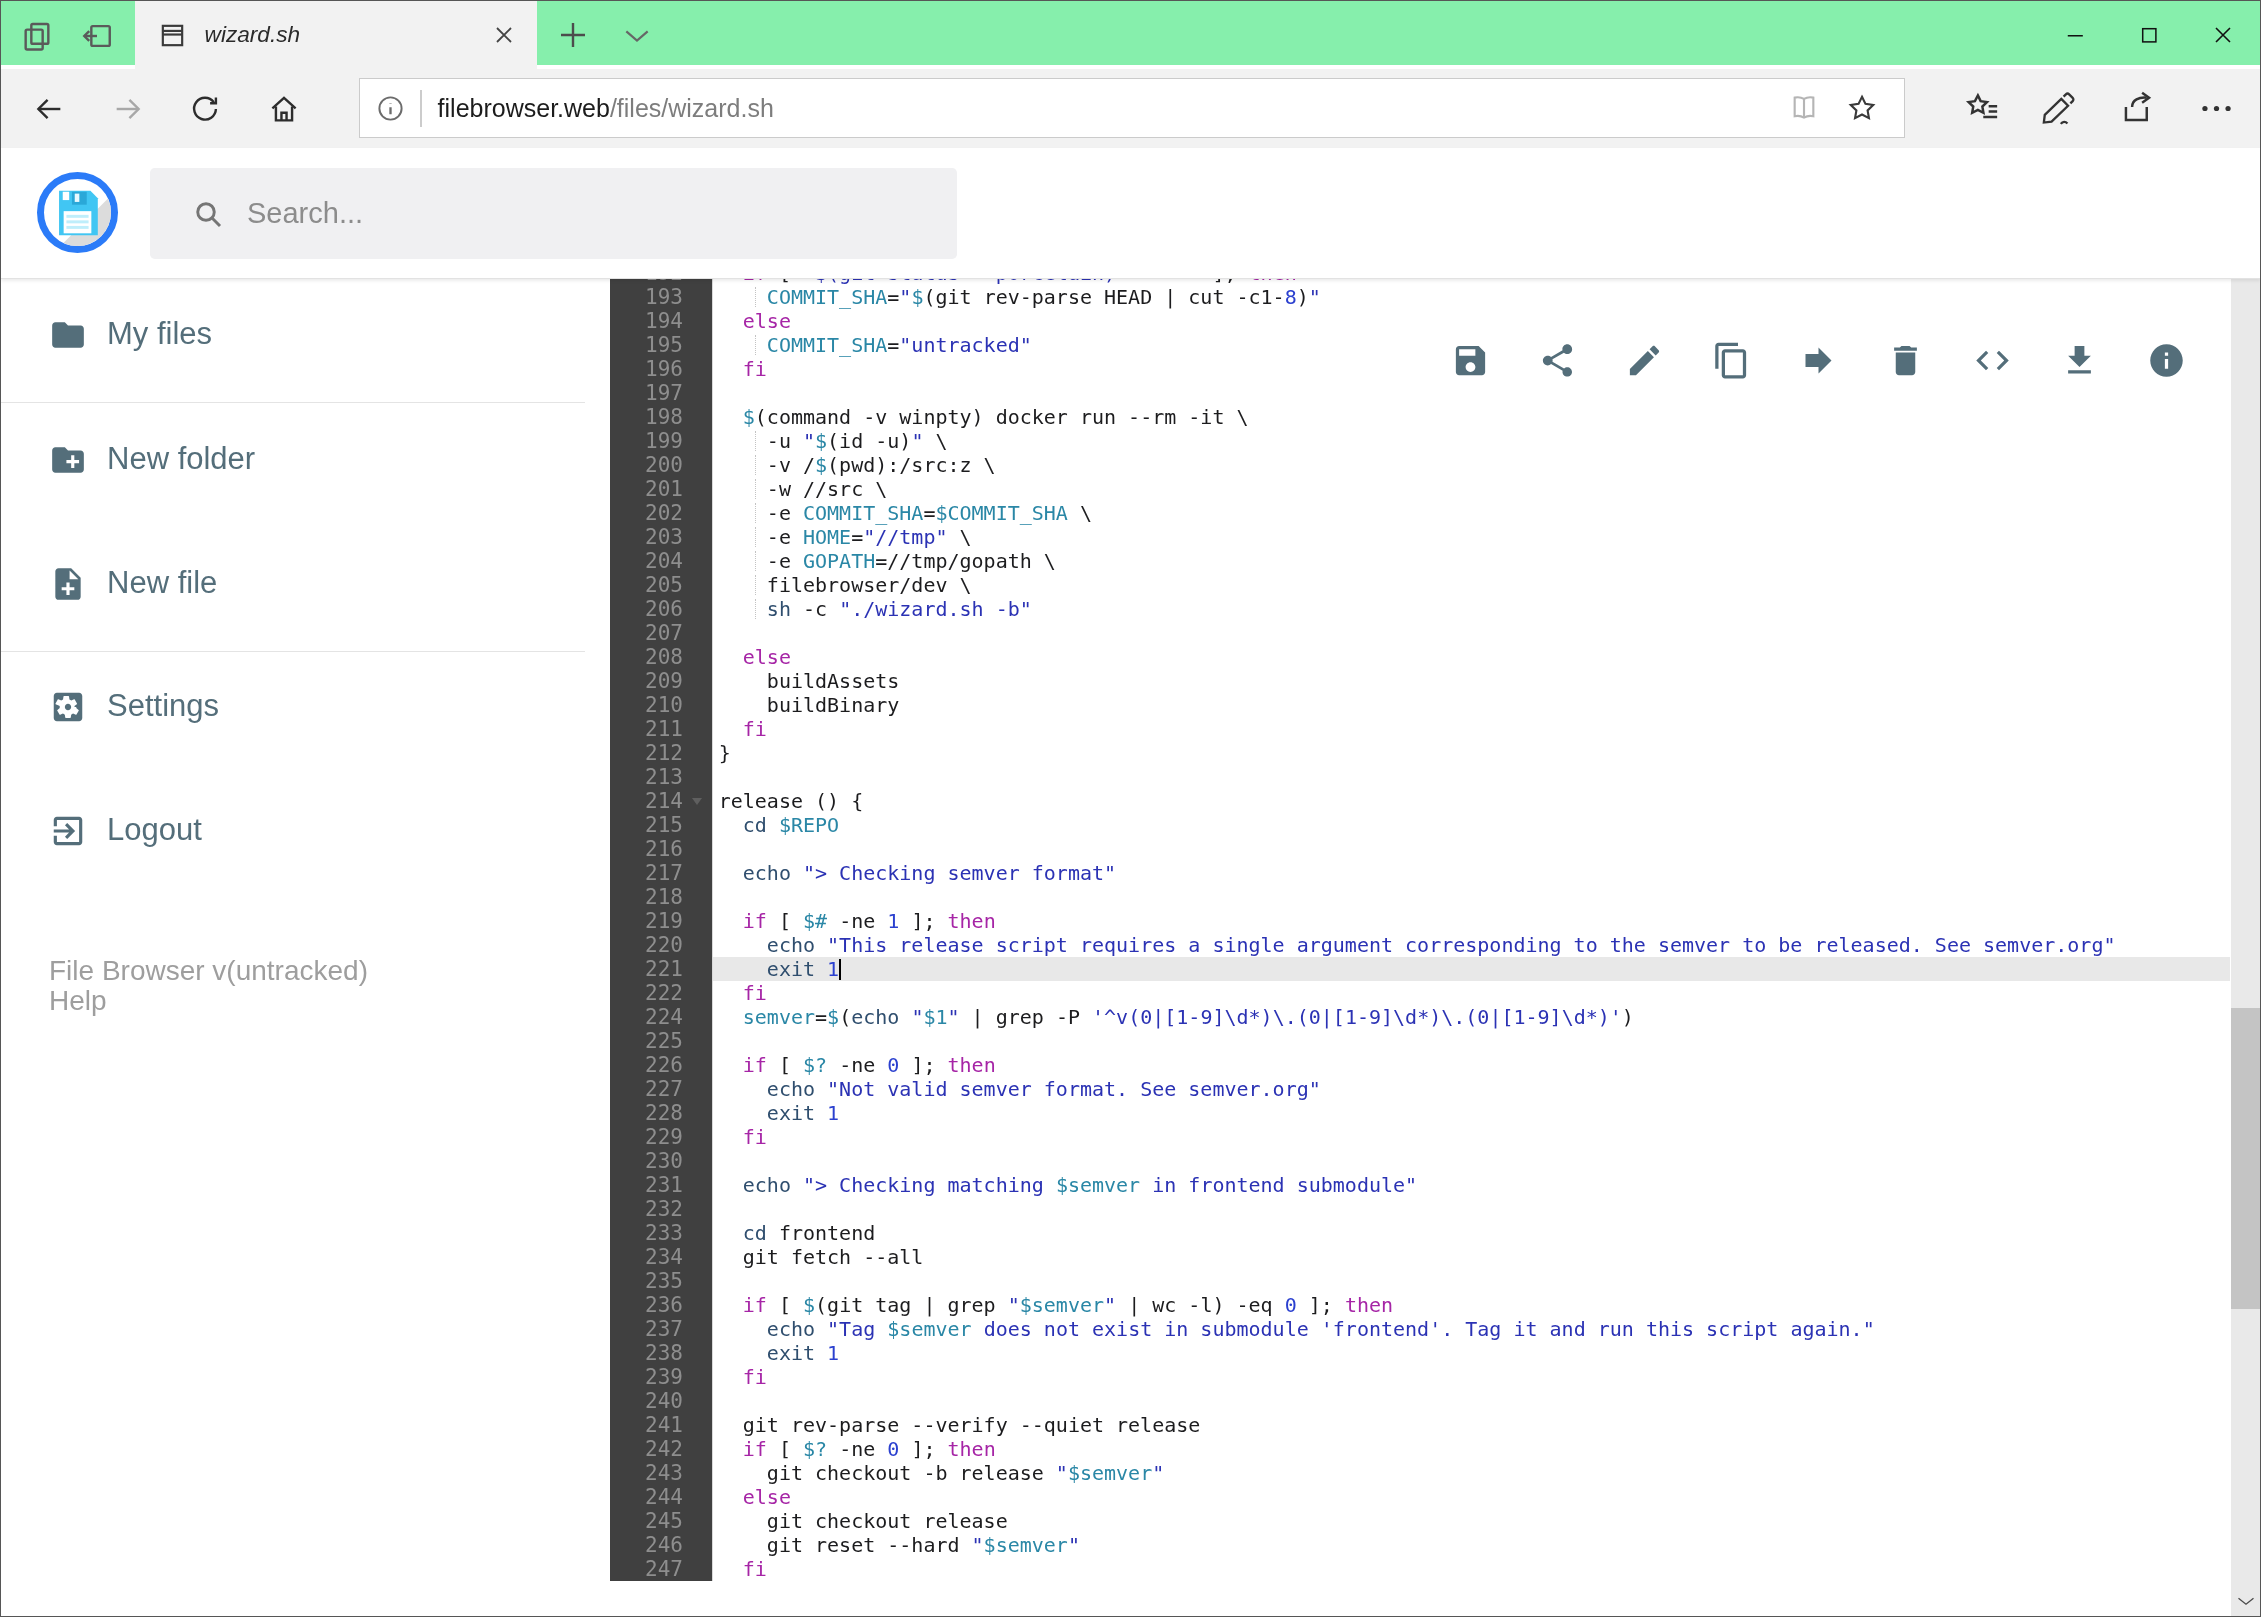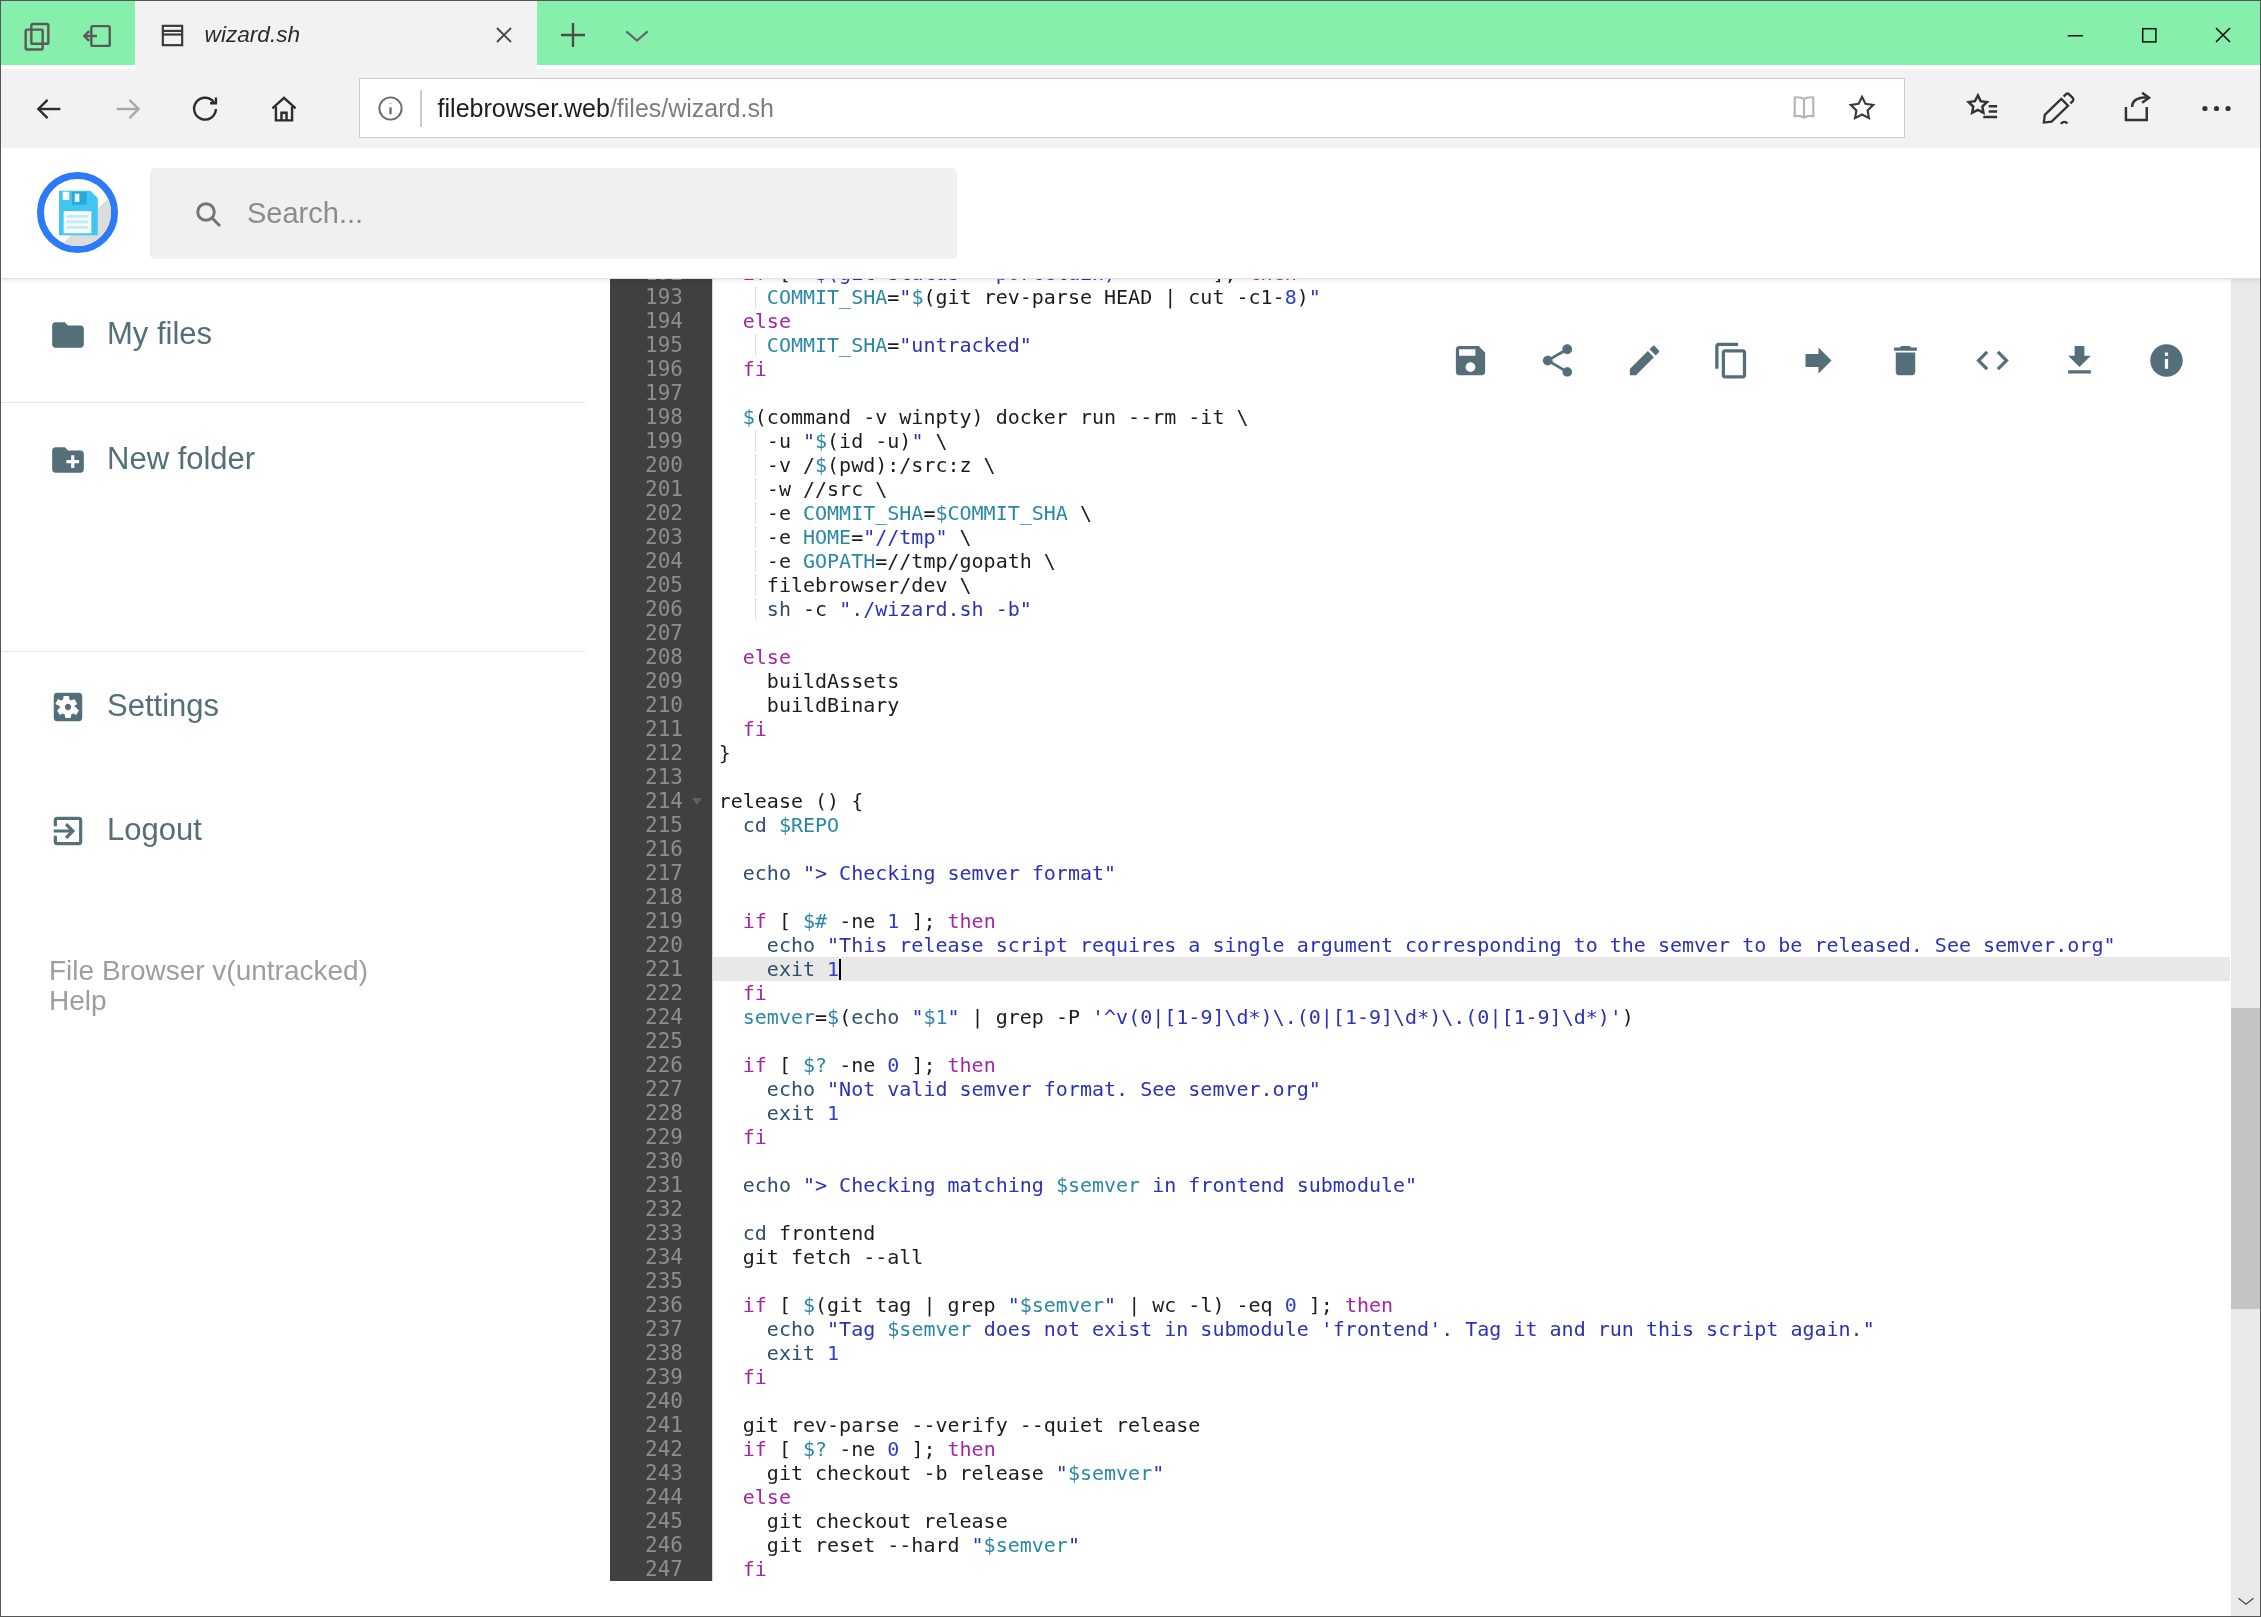--- a/index.html
+++ b/index.html
@@ -309,20 +309,28 @@
         <span class="lb">My files</span>
       </div>
       <div class="sb-div" style="top: 124px;"></div>
       <div class="sb-item" style="top: 163px;">
         <span class="ic">
           <svg viewBox="0 0 24 24" fill="currentColor">
             <path d="M20 6h-8l-2-2H4c-1.1 0-2 .9-2 2v12c0 1.1.9 2 2 2h16c1.1 0 2-.9 2-2V8c0-1.1-.9-2-2-2zm-1 8h-3v3h-2v-3h-3v-2h3V9h2v3h3v2z"></path>
           </svg>
         </span>
         <span class="lb">New folder</span>
+      </div>
+      <div class="sb-item" style="top: 287px;">
+        <span class="ic">
+          <svg viewBox="0 0 24 24" fill="currentColor">
+            <path d="M14 2H6c-1.1 0-2 .9-2 2v16c0 1.1.9 2 2 2h12c1.1 0 2-.9 2-2V8l-6-6zm2 14h-3v3h-2v-3H8v-2h3v-3h2v3h3v2zm-3-7V3.5L18.5 9H13z"></path>
+          </svg>
+        </span>
+        <span class="lb">New file</span>
       </div>
       <div class="sb-div" style="top: 373px;"></div>
       <div class="sb-item" style="top: 410px;">
         <span class="ic">
           <svg viewBox="0 0 24 24" fill="currentColor">
             <path d="M12 10c-1.1 0-2 .9-2 2s.9 2 2 2 2-.9 2-2-.9-2-2-2zm7-7H5c-1.1 0-2 .9-2 2v14c0 1.1.9 2 2 2h14c1.1 0 2-.9 2-2V5c0-1.1-.9-2-2-2zm-1.75 9c0 .23-.02.46-.05.68l1.48 1.16c.13.11.17.3.08.45l-1.4 2.42c-.09.15-.27.21-.43.15l-1.74-.7c-.36.28-.76.51-1.18.69l-.26 1.85c-.03.17-.18.3-.35.3h-2.8c-.17 0-.32-.13-.35-.3l-.26-1.85c-.43-.18-.82-.41-1.18-.69l-1.74.7c-.16.06-.34 0-.43-.15l-1.4-2.42c-.09-.15-.05-.34.08-.45l1.48-1.16c-.03-.22-.05-.45-.05-.68s.02-.46.05-.68L4.21 10.2c-.13-.11-.17-.3-.08-.45l1.4-2.42c.09-.15.27-.21.43-.15l1.74.7c.36-.28.76-.51 1.18-.69l.26-1.85c.03-.17.18-.3.35-.3h2.8c.17 0 .32.13.35.3l.26 1.85c.43.18.82.41 1.18.69l1.74-.7c.16-.06.34 0 .43.15l1.4 2.42c.09.15.05.34-.08.45l-1.48 1.16c.03.22.05.45.05.68z"></path>
           </svg>
         </span>
         <span class="lb">Settings</span>
       </div>

